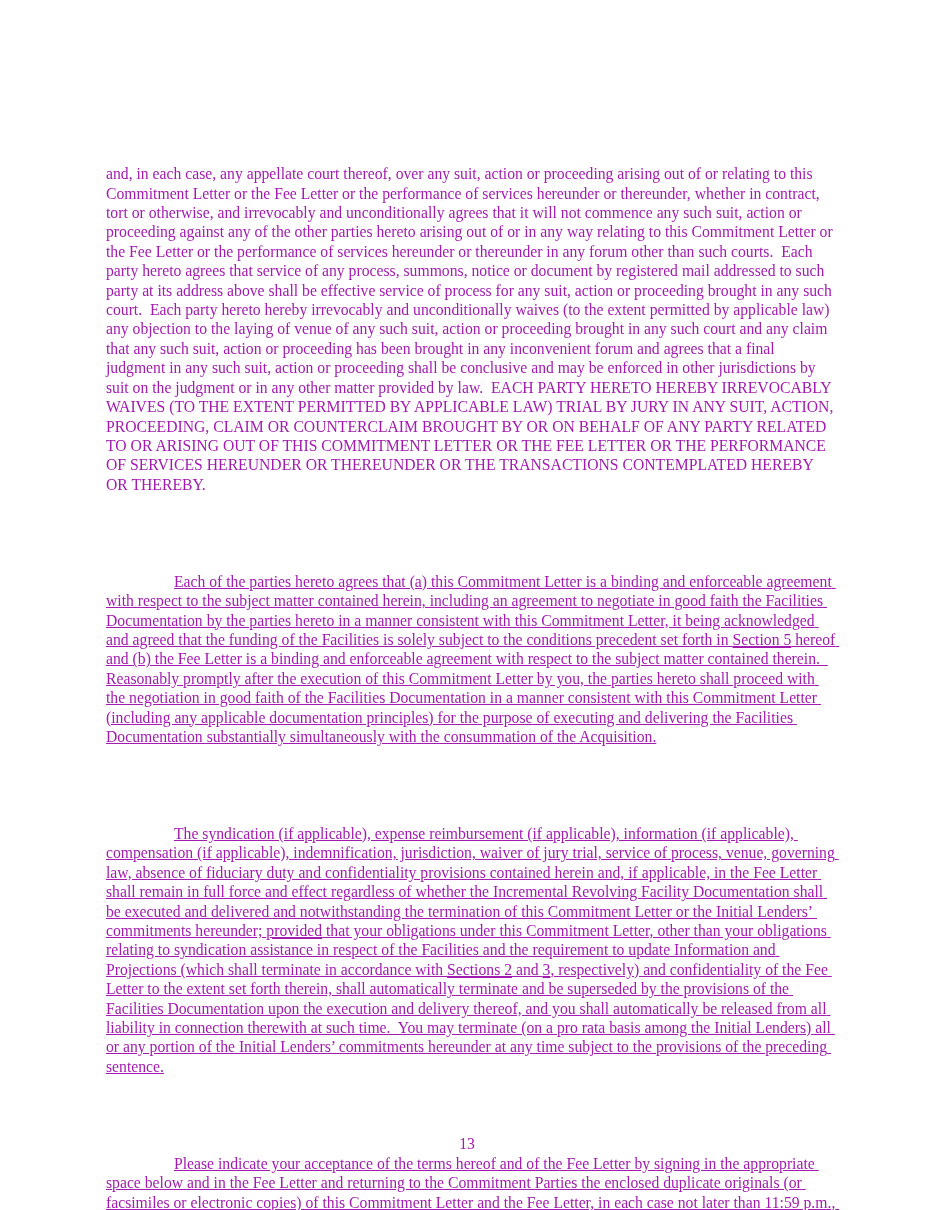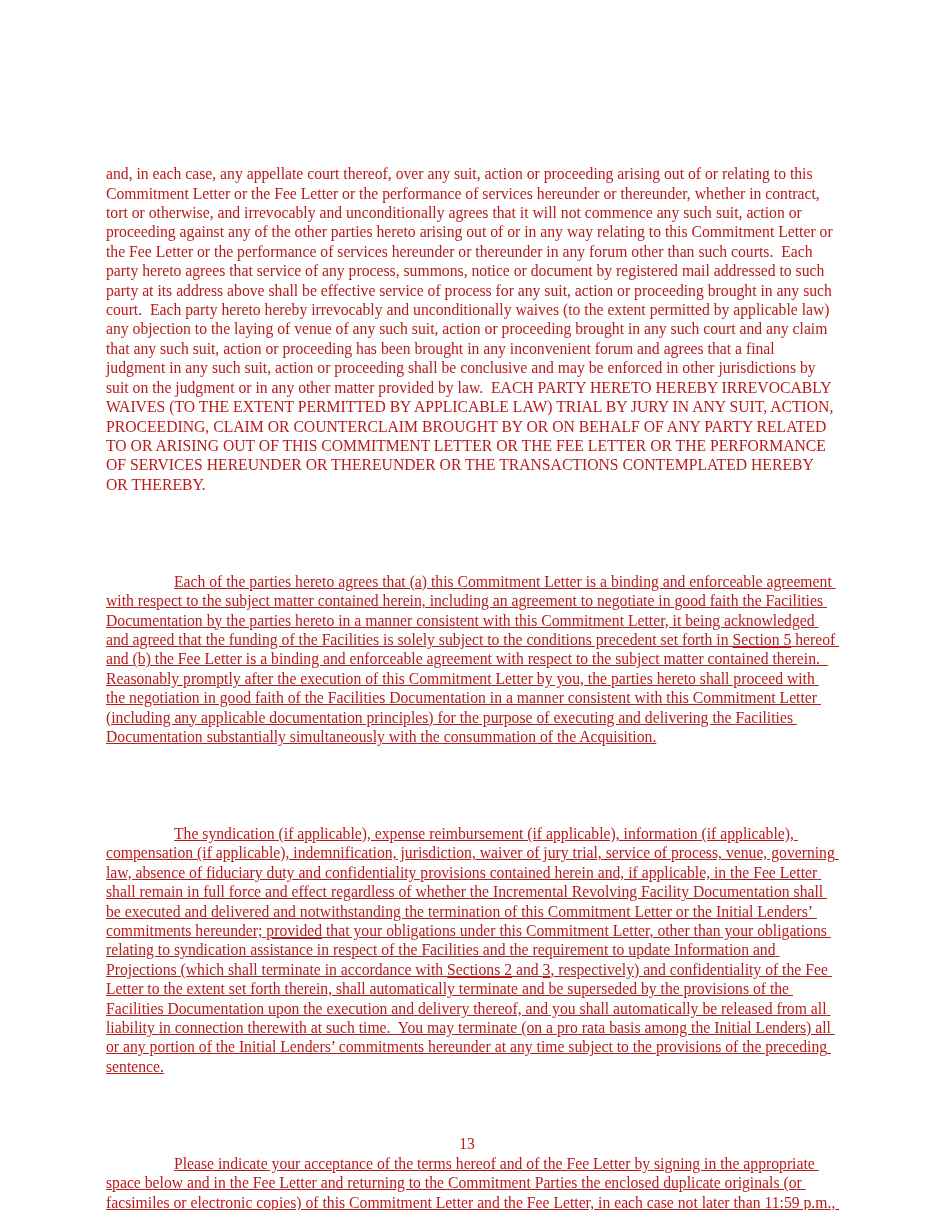--- a/index.html
+++ b/index.html
@@ -7,21 +7,21 @@
     padding: 0;
     background: #ffffff;
   }
   .page {
     position: relative;
     width: 934px;
     height: 1210px;
     background: #ffffff;
     overflow: hidden;
     font-family: "Liberation Serif", "DejaVu Serif", serif;
-    color: #b91c1c;
+    color: #a21caf;
   }
   .content {
     position: absolute;
     left: 106px;
     top: 106px;
     width: 731px;
     font-size: 15.7px;
     line-height: 19.4px;
     text-align: left;
     white-space: pre-wrap;

